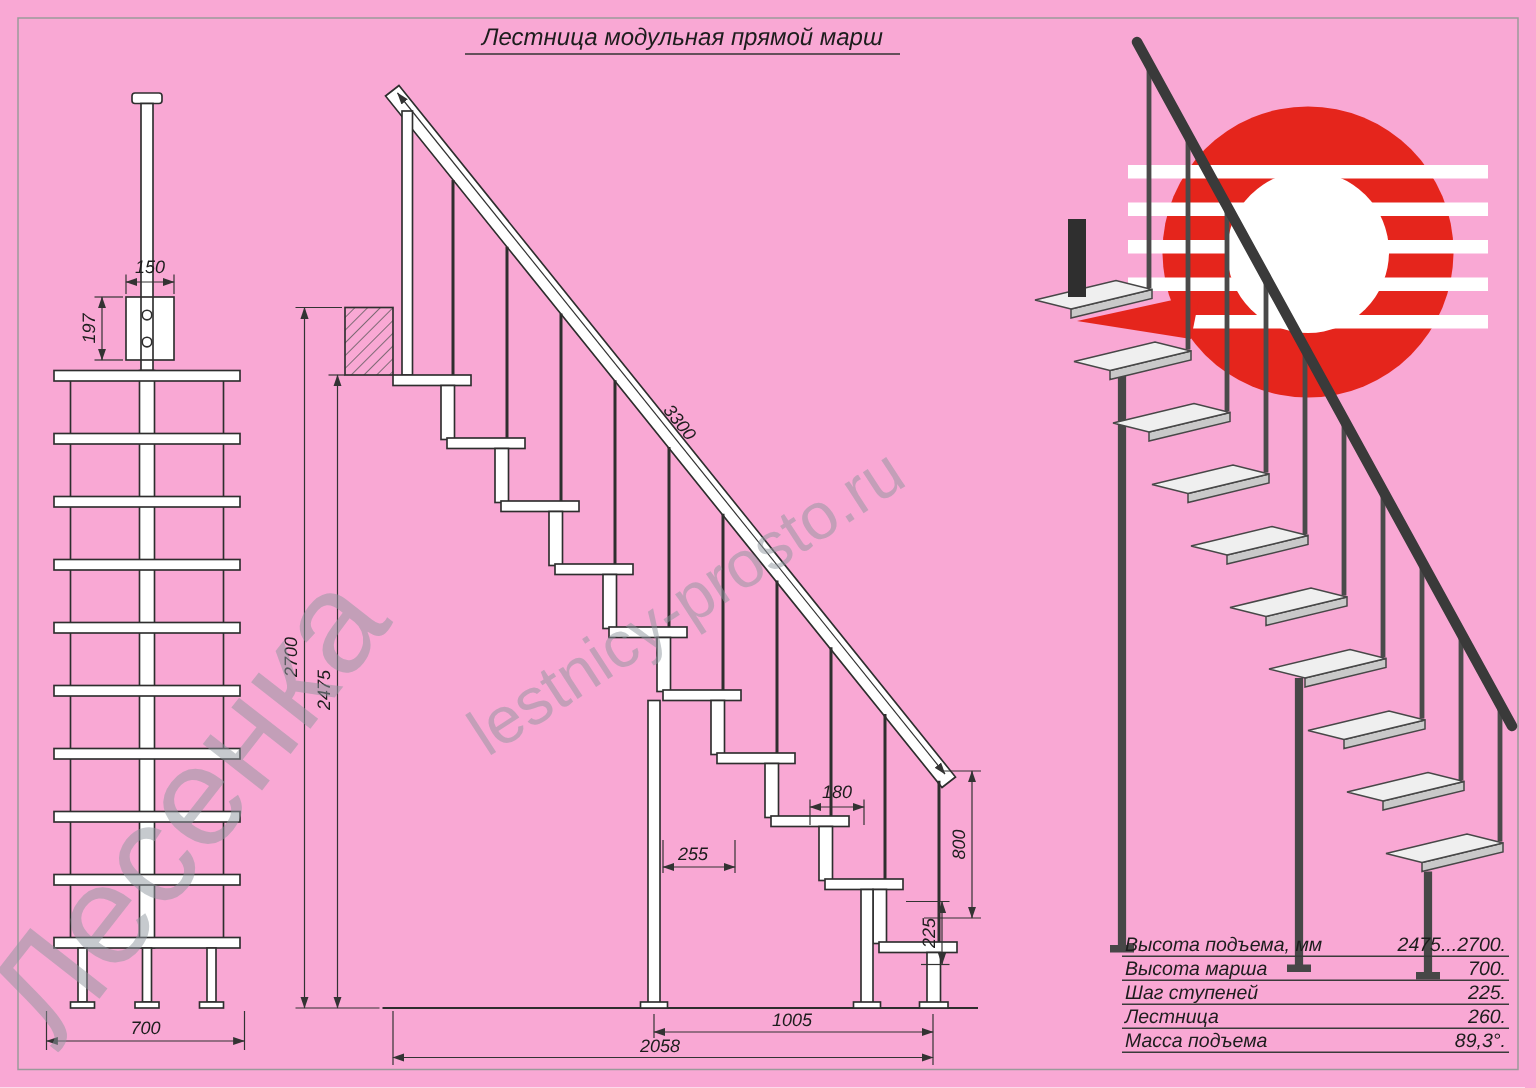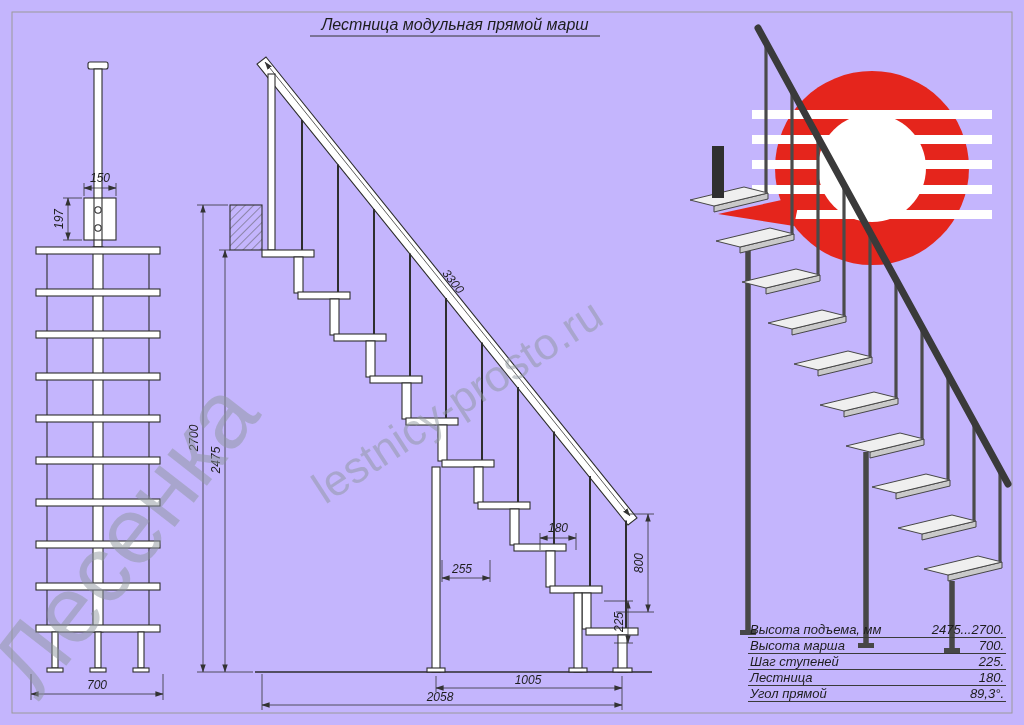--- a/index.html
+++ b/index.html
@@ -1,16 +1,16 @@
 <!DOCTYPE html>
 <html><head>
 <meta charset="utf-8">
 <style>
   html,body{margin:0;padding:0;background:#ffffff;}
-  .page{position:relative;width:1024px;height:725px;background:#c4b5fd;overflow:hidden;
+  .page{position:relative;width:1024px;height:725px;background:#f9a8d4;overflow:hidden;
         font-family:"Liberation Sans",sans-serif;}
   .page svg{position:absolute;left:0;top:0;}
   .title-text{font:italic 16px "Liberation Sans",sans-serif;fill:#1d1d1d;}
   .dimtxt{font:italic 12px "Liberation Sans",sans-serif;fill:#1d1d1d;}
   .wm-big{font:95px "Liberation Sans",sans-serif;fill:#8e979e;opacity:.5;}
   .wm-site{font:44px "Liberation Sans",sans-serif;fill:#8e979e;opacity:.5;}
   .spec{position:absolute;left:748px;top:622px;width:258px;
         font:italic 13px "Liberation Sans",sans-serif;color:#1d1d1d;}
   .spec-row{display:flex;justify-content:space-between;
             border-bottom:1px solid #3a3a3a;height:15px;line-height:15px;padding:0 2px;font-style:italic;}
@@ -259,21 +259,21 @@
     <div class="spec-row">
       <span class="spec-label">Высота марша</span>
       <span class="spec-value">700.</span>
     </div>
     <div class="spec-row">
       <span class="spec-label">Шаг ступеней</span>
       <span class="spec-value">225.</span>
     </div>
     <div class="spec-row">
       <span class="spec-label">Лестница</span>
-      <span class="spec-value">180.</span>
-    </div>
-    <div class="spec-row">
-      <span class="spec-label">Угол прямой</span>
+      <span class="spec-value">260.</span>
+    </div>
+    <div class="spec-row">
+      <span class="spec-label">Масса подъема</span>
       <span class="spec-value">89,3°.</span>
     </div>
   </div>
 
 </div>
 
 </body></html>

